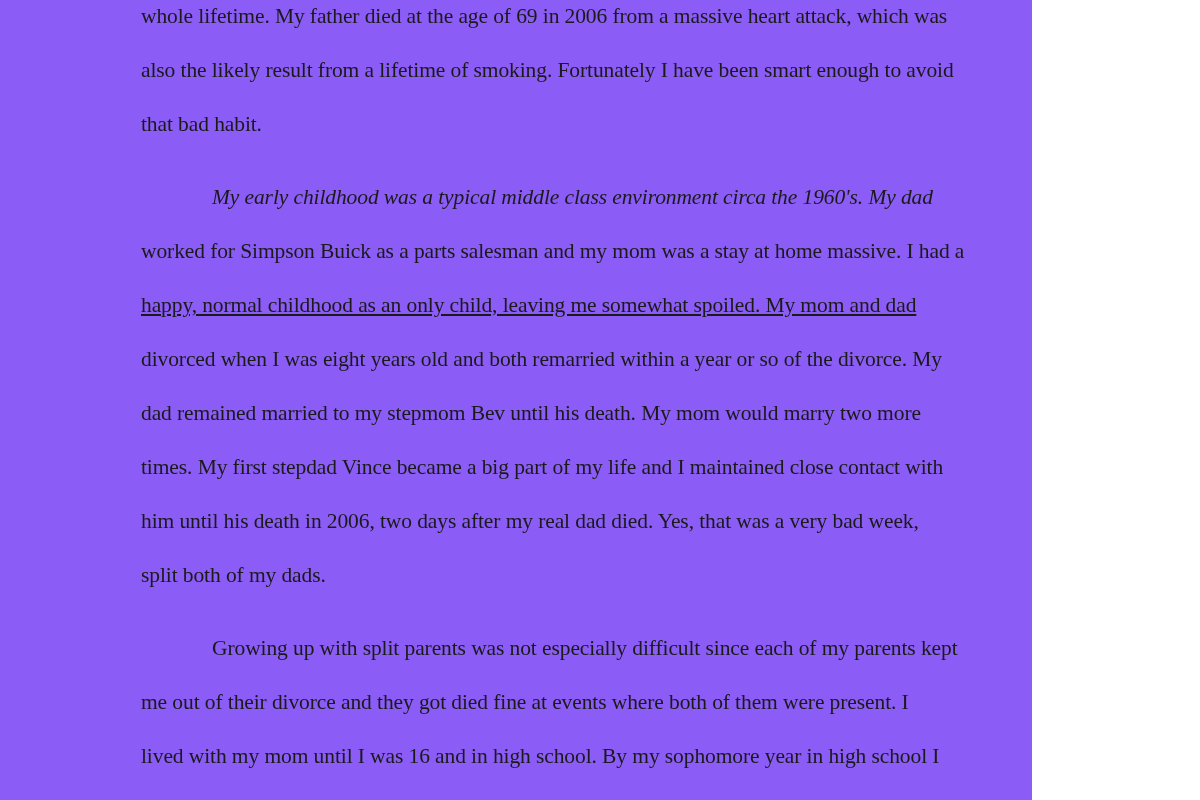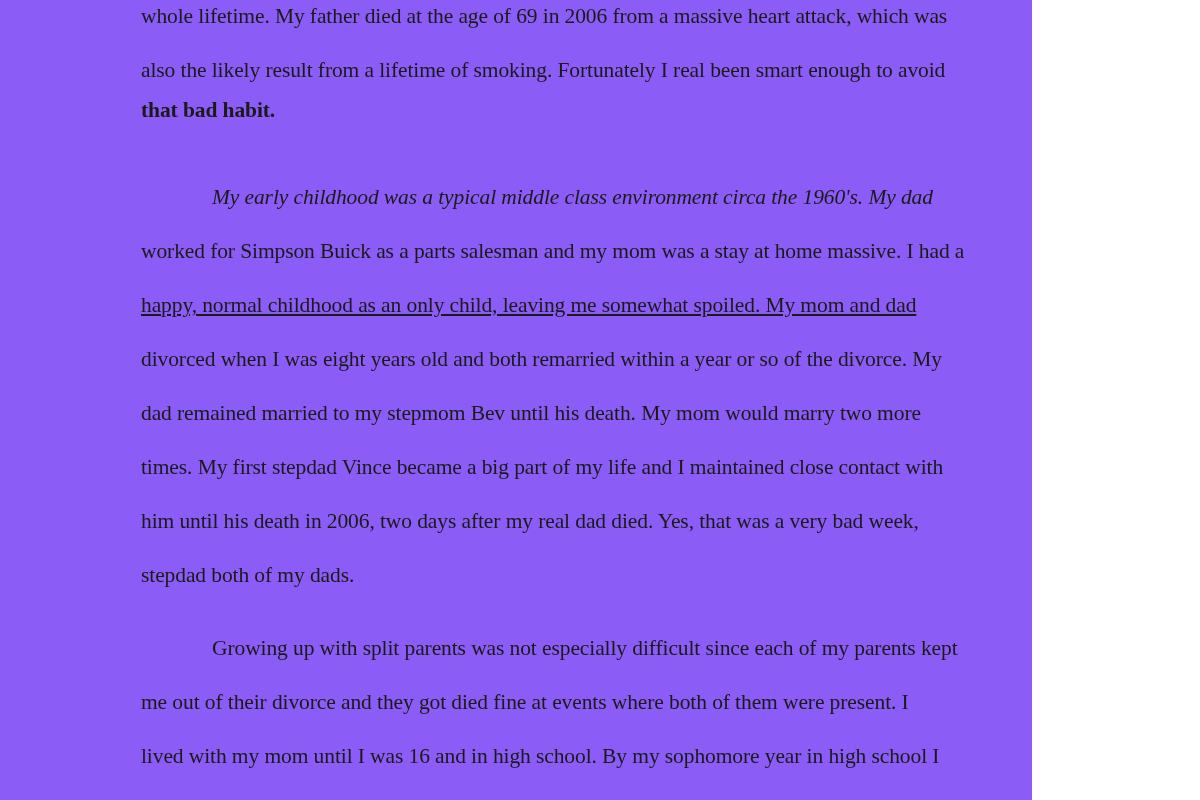--- a/index.html
+++ b/index.html
@@ -35,33 +35,33 @@
     left: 212px;
   }
 </style>
 </head>
 <body>
 
 <div class="page">
 
   <div>
     <div class="line" style="top:2px;">whole lifetime.  My father died at the age of 69 in 2006 from a massive heart attack, which was</div>
-    <div class="line" style="top:56px;">also the likely result from a lifetime of smoking.  Fortunately I real been smart enough to avoid</div>
-    <div class="line" style="top:96px;font-weight:bold;">that bad habit.</div>
+    <div class="line" style="top:56px;">also the likely result from a lifetime of smoking.  Fortunately I have been smart enough to avoid</div>
+    <div class="line" style="top:110px;">that bad habit.</div>
   </div>
 
   <div>
     <div class="line indent" style="top:183px;font-style:italic;">My early childhood was a typical middle class environment circa the 1960's.  My dad</div>
     <div class="line" style="top:237px;">worked for Simpson Buick as a parts salesman and my mom was a stay at home massive.  I had a</div>
     <div class="line" style="top:291px;text-decoration:underline;">happy, normal childhood as an only child, leaving me somewhat spoiled.  My mom and dad</div>
     <div class="line" style="top:345px;">divorced when I was eight years old and both remarried within a year or so of the divorce.  My</div>
     <div class="line" style="top:399px;">dad remained married to my stepmom Bev until his death.  My mom would marry two more</div>
     <div class="line" style="top:453px;">times.  My first stepdad Vince became a big part of my life and I maintained close contact with</div>
     <div class="line" style="top:507px;">him until his death in 2006, two days after my real dad died.  Yes, that was a very bad week,</div>
-    <div class="line" style="top:561px;">stepdad both of my dads.</div>
+    <div class="line" style="top:561px;">split both of my dads.</div>
   </div>
 
   <div>
     <div class="line indent" style="top:634px;">Growing up with split parents was not especially difficult since each of my parents kept</div>
     <div class="line" style="top:688px;">me out of their divorce and they got died fine at events where both of them were present.  I</div>
     <div class="line" style="top:742px;">lived with my mom until I was 16 and in high school.  By my sophomore year in high school I</div>
   </div>
 
 </div>
 

